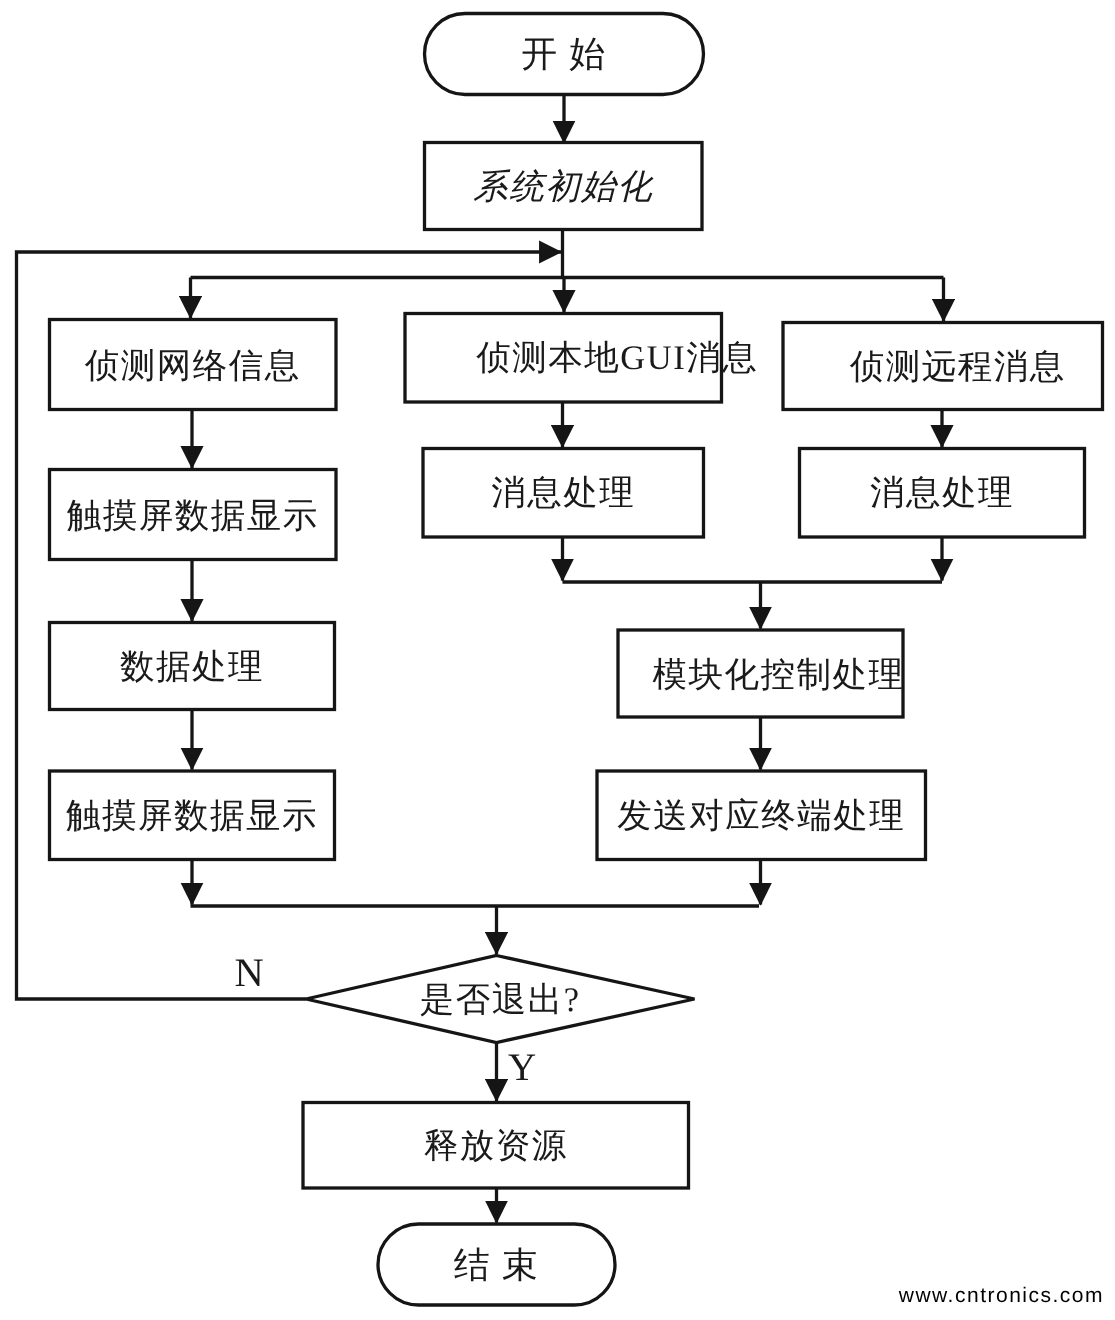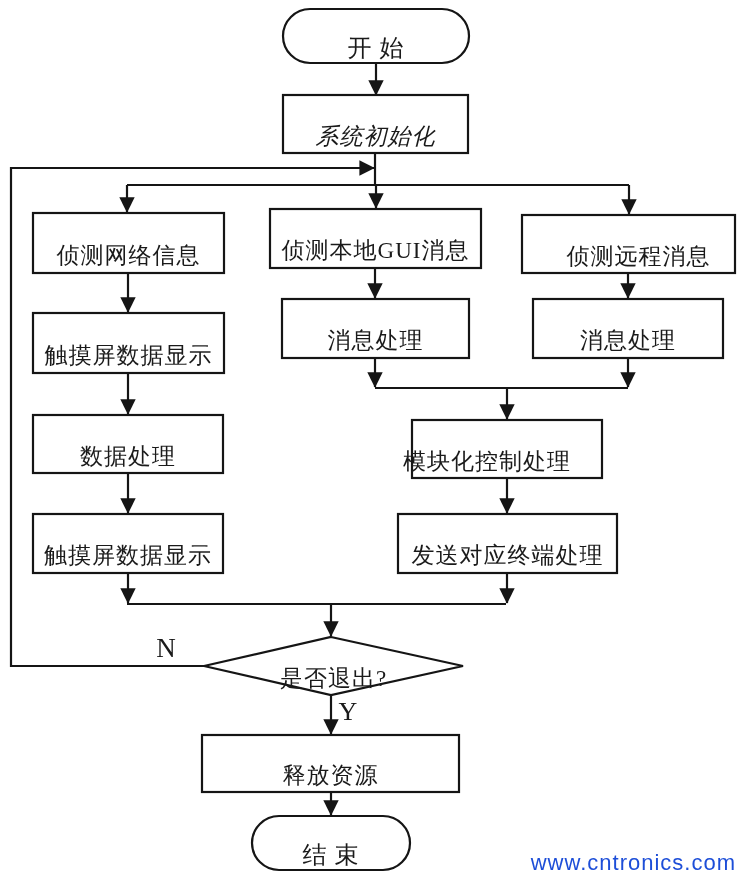--- a/index.html
+++ b/index.html
@@ -7,31 +7,30 @@
     position:relative;width:743px;height:880px;background:#ffffff;overflow:hidden;
     font-family:"Liberation Serif","DejaVu Serif",serif;color:#1a1a1a;
   }
   .stage svg{position:absolute;left:0;top:0;}
   .shape{fill:#ffffff;stroke:#151515;stroke-width:2.2;}
   .edge{fill:none;stroke:#151515;stroke-width:2.2;stroke-linejoin:miter;}
   .label{
     position:absolute;display:flex;align-items:center;justify-content:center;
     font-size:23px;letter-spacing:1px;text-align:center;white-space:nowrap;
     color:#1a1a1a;
-    margin-top:12px;
   }
   .edge-label{
     position:absolute;display:flex;align-items:center;justify-content:center;
     font-size:27px;color:#1a1a1a;
   }
   .watermark{
     position:absolute;left:552px;top:850px;width:184px;height:26px;
     display:flex;align-items:center;justify-content:flex-end;
-    font-family:"Liberation Sans",sans-serif;font-size:22px;letter-spacing:1px;
-    color:#1d4ed8;
+    font-family:"Liberation Sans",sans-serif;font-size:14px;letter-spacing:1px;
+    color:#000000;
   }
 </style>
 </head>
 <body>
 
 <div class="stage">
 
   <svg width="743" height="880" viewBox="0 0 743 880">
     <defs>
       <marker id="arrow" viewBox="0 0 10 10" refX="9.5" refY="5" markerWidth="7" markerHeight="7" orient="auto-start-reverse">
@@ -83,27 +82,27 @@
       <rect class="shape" x="398" y="514" width="219" height="59"></rect>
       <polygon class="shape" points="331,637 463,666 331,695 204,666"></polygon>
       <rect class="shape" x="202" y="735" width="257" height="57"></rect>
       <rect class="shape" x="252" y="816" width="158" height="54" rx="27" ry="27"></rect>
     </g>
   </svg>
 
   <div class="label" style="left:283px;top:9px;width:186px;height:54px;font-size:24px;">开 始</div>
   <div class="label" style="left:283px;top:95px;width:185px;height:58px;font-style:italic;">系统初始化</div>
   <div class="label" style="left:33px;top:213px;width:191px;height:60px;text-align:center;">侦测网络信息</div>
-  <div class="label" style="left:270px;top:209px;width:211px;height:59px;">侦测本地GUI消息</div>
+  <div class="label" style="left:270px;top:209px;width:211px;height:59px;padding-left:36px;">侦测本地GUI消息</div>
   <div class="label" style="left:522px;top:215px;width:233px;height:58px;">侦测远程消息</div>
   <div class="label" style="left:33px;top:313px;width:191px;height:60px;">触摸屏数据显示</div>
   <div class="label" style="left:282px;top:299px;width:187px;height:59px;">消息处理</div>
   <div class="label" style="left:533px;top:299px;width:190px;height:59px;">消息处理</div>
   <div class="label" style="left:33px;top:415px;width:190px;height:58px;">数据处理</div>
-  <div class="label" style="left:392px;top:420px;width:190px;height:58px;font-family:Liberation Serif, serif;">模块化控制处理</div>
+  <div class="label" style="left:424px;top:420px;width:190px;height:58px;font-family:Liberation Serif, serif;">模块化控制处理</div>
   <div class="label" style="left:33px;top:514px;width:190px;height:58px;">触摸屏数据显示</div>
   <div class="label" style="left:398px;top:514px;width:219px;height:59px;">发送对应终端处理</div>
   <div class="label" style="left:204px;top:637px;width:259px;height:58px;">是否退出?</div>
   <div class="label" style="left:202px;top:735px;width:257px;height:57px;">释放资源</div>
   <div class="label" style="left:252px;top:816px;width:158px;height:54px;font-size:24px;">结 束</div>
 
   <div class="edge-label" style="left:148px;top:632px;width:36px;height:32px;">N</div>
   <div class="edge-label" style="left:334px;top:698px;width:28px;height:28px;font-size:26px;">Y</div>
 
   <div class="watermark">www.cntronics.com</div>

